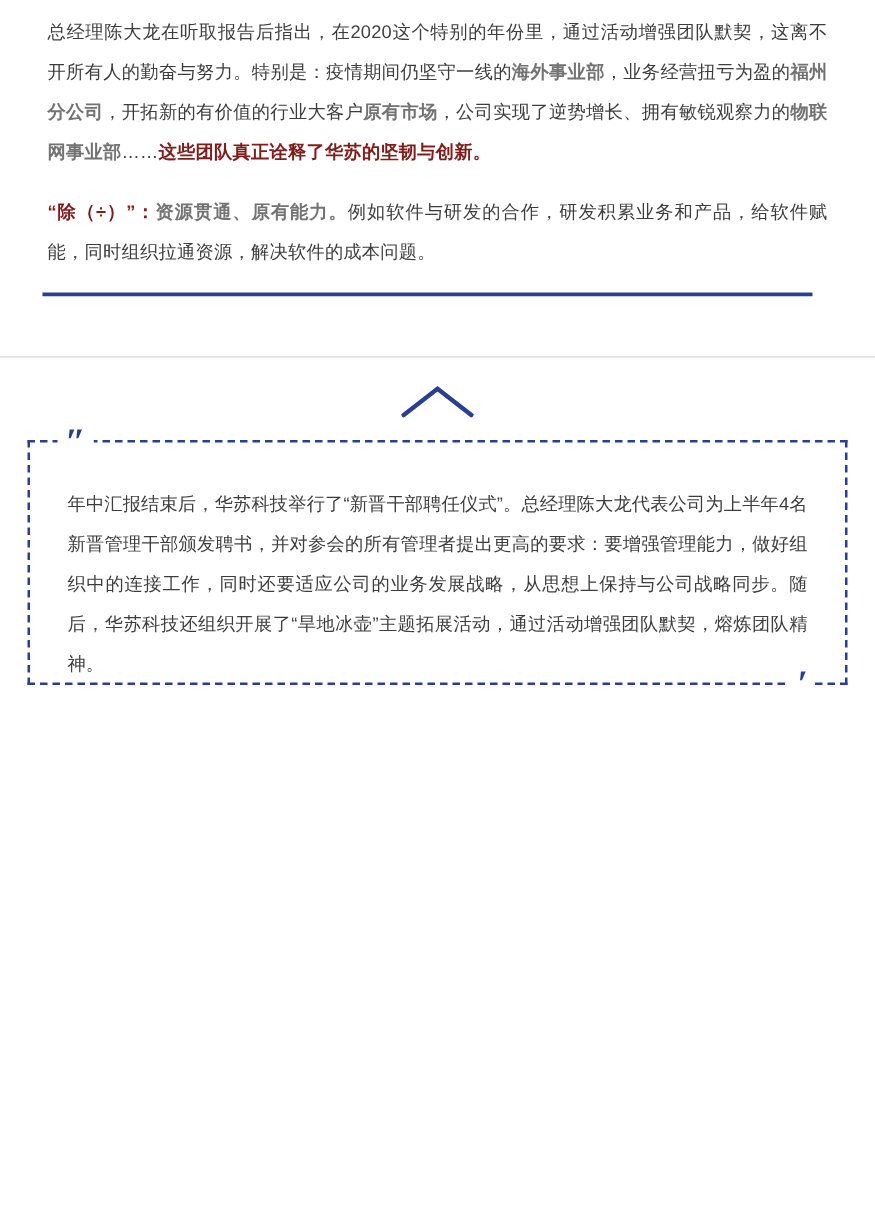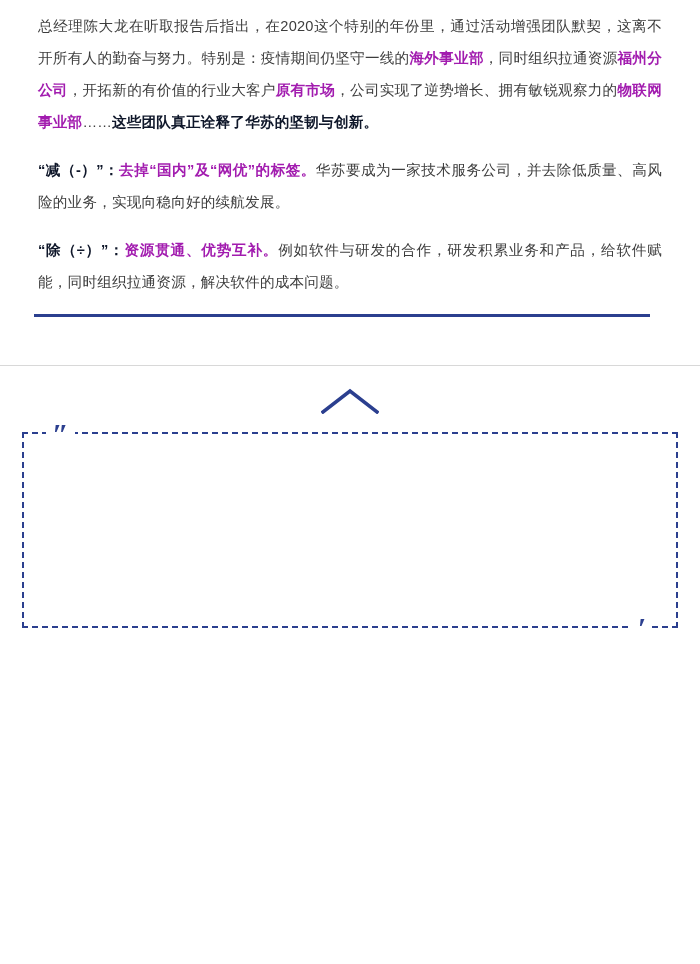--- a/index.html
+++ b/index.html
@@ -29,24 +29,24 @@
     font-size: 14.6px;
     line-height: 32px;
     text-align: justify;
     text-justify: inter-ideograph;
     margin: 0 0 16px 0;
     letter-spacing: 0.2px;
     color: #3d3d3d;
   }
   .b {
     font-weight: bold;
-    color: #a21caf;
+    color: #737373;
   }
   .red {
-    color: #0f172a;
+    color: #7f1d1d;
     font-weight: bold;
   }
   .item-para {
     margin-left: 10px;
   }
   .hr-blue {
     width: 616px;
     height: 2.5px;
     background: #2b3f8f;
     margin: 14px 0 0 34px;
@@ -109,33 +109,33 @@
     color: #3d3d3d;
     margin: 0;
   }
 </style>
 </head>
 <body>
 
 <div class="page">
 
   <div class="article">
-    <p class="para"><span>总经理陈大龙在听取报告后指出，在2020这个特别的年份里，通过活动增强团队默契，这离不开所有人的勤奋与努力。特别是：疫情期间仍坚守一线的</span><span class="b">海外事业部</span><span>，同时组织拉通资源</span><span class="b">福州分公司</span><span>，开拓新的有价值的行业大客户</span><span class="b">原有市场</span><span>，公司实现了逆势增长、拥有敏锐观察力的</span><span class="b">物联网事业部</span><span>……</span><span class="red">这些团队真正诠释了华苏的坚韧与创新。</span></p>
-    <p class="para item-para"><span class="red">“减（-）”：</span><span class="b">去掉“国内”及“网优”的标签。</span><span>华苏要成为一家技术服务公司，并去除低质量、高风险的业务，实现向稳向好的续航发展。</span></p>
-    <p class="para item-para"><span class="red">“除（÷）”：</span><span class="b">资源贯通、优势互补。</span><span>例如软件与研发的合作，研发积累业务和产品，给软件赋能，同时组织拉通资源，解决软件的成本问题。</span></p>
+    <p class="para"><span>总经理陈大龙在听取报告后指出，在2020这个特别的年份里，通过活动增强团队默契，这离不开所有人的勤奋与努力。特别是：疫情期间仍坚守一线的</span><span class="b">海外事业部</span><span>，业务经营扭亏为盈的</span><span class="b">福州分公司</span><span>，开拓新的有价值的行业大客户</span><span class="b">原有市场</span><span>，公司实现了逆势增长、拥有敏锐观察力的</span><span class="b">物联网事业部</span><span>……</span><span class="red">这些团队真正诠释了华苏的坚韧与创新。</span></p>
+    <p class="para item-para"><span class="red">“除（÷）”：</span><span class="b">资源贯通、原有能力。</span><span>例如软件与研发的合作，研发积累业务和产品，给软件赋能，同时组织拉通资源，解决软件的成本问题。</span></p>
   </div>
 
   <div class="hr-blue"></div>
 
   <div class="hr-gray"></div>
 
   <div class="chevron-wrap">
     <svg class="chevron" viewBox="0 0 58 26">
       <polyline points="2,24 29,3 56,24" fill="none" stroke="#2b3f8f" stroke-width="3.5" stroke-linecap="square" stroke-linejoin="miter"></polyline>
     </svg>
   </div>
 
   <div class="note-box">
     <span class="quote-mark">″</span>
+    <p class="note-text"><span>年中汇报结束后，华苏科技举行了“新晋干部聘任仪式”。总经理陈大龙代表公司为上半年4名新晋管理干部颁发聘书，并对参会的所有管理者提出更高的要求：要增强管理能力，做好组织中的连接工作，同时还要适应公司的业务发展战略，从思想上保持与公司战略同步。随后，华苏科技还组织开展了“旱地冰壶”主题拓展活动，通过活动增强团队默契，熔炼团队精神。</span></p>
     <span class="quote-mark-end">′</span>
   </div>
 
 </div>
 
 </body></html>

